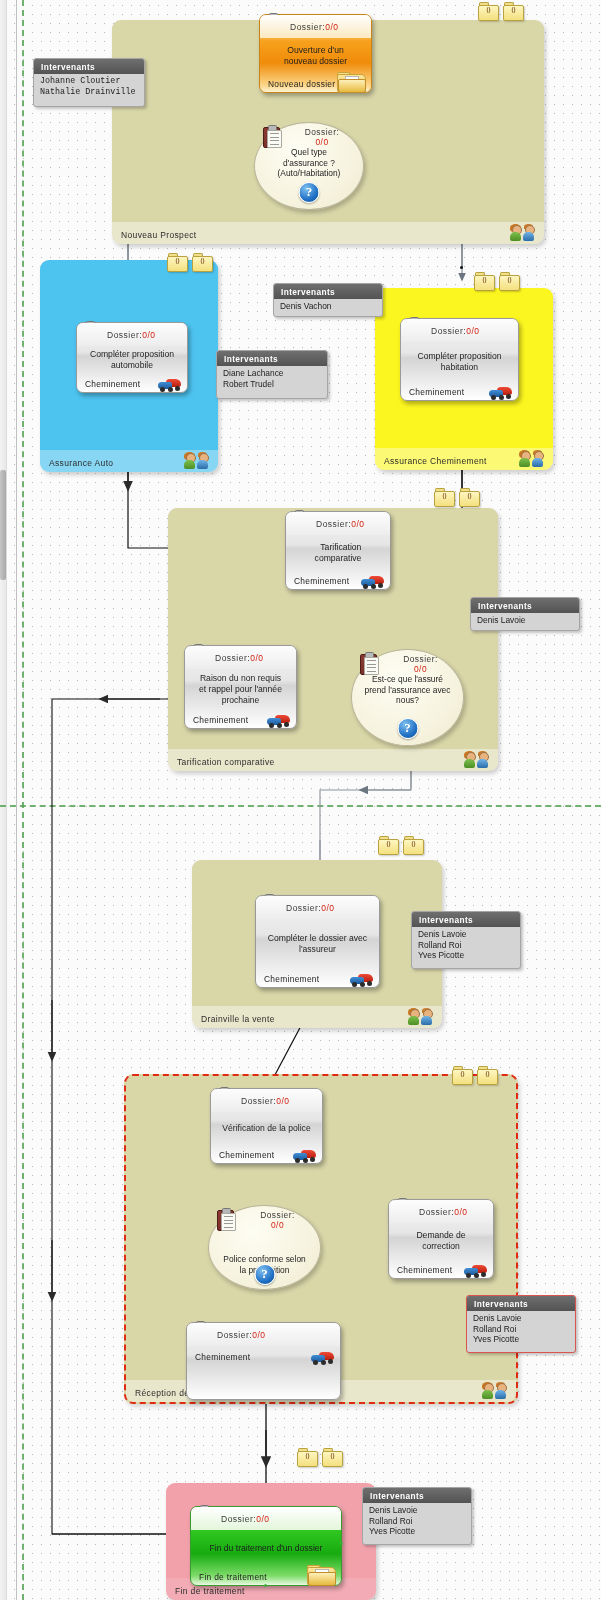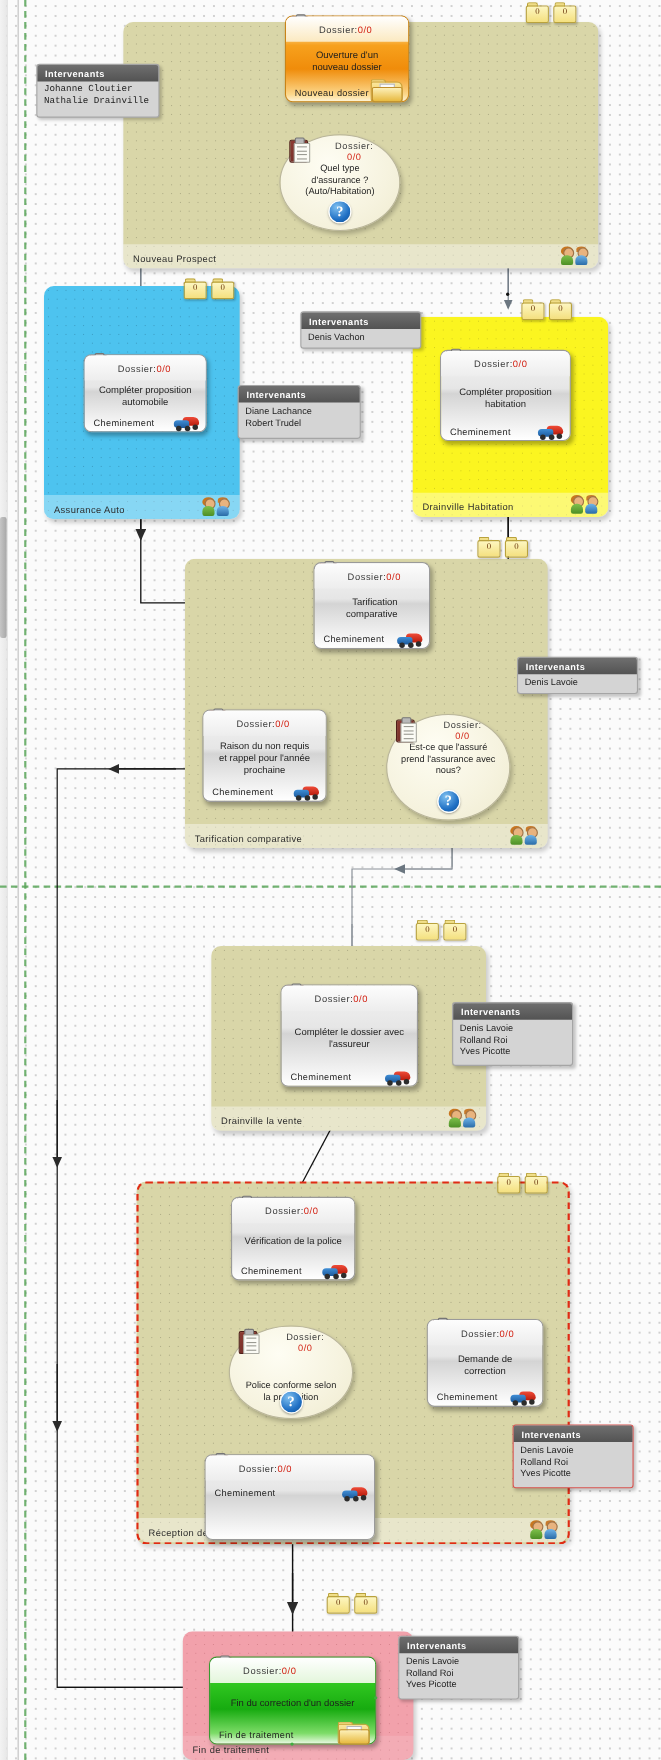--- a/index.html
+++ b/index.html
@@ -494,21 +494,21 @@
           <span class="b2"></span>
           <span class="w1"></span>
           <span class="w2"></span>
           <span class="w3"></span>
         </span>
     </div>
   </div>
 
   <div class="lane yellow" style="left:375px;top:288px;width:178px;height:182px;">
     <div class="lane-footer"></div>
-    <div class="lane-label">Drainville Habitation</div>
+    <div class="lane-label">Assurance Cheminement</div>
     <div class="lane-people">
       <div class="people">
           <div class="p p1">
             <div class="hair"></div>
             <div class="head"></div>
             <div class="body"></div>
           </div>
           <div class="p p2">
             <div class="hair"></div>
             <div class="head"></div>
@@ -901,21 +901,21 @@
         <div class="paper">
           <i></i>
           <i></i>
           <i></i>
           <i></i>
         </div>
       </div>
     <div class="hdr">
       <span class="dossier-lbl"><span>Dossier:</span><span class="red">0/0</span></span>
     </div>
-    <div class="title" style="height:36px;white-space:pre-line;">Fin du correction d'un dossier</div>
+    <div class="title" style="height:36px;white-space:pre-line;">Fin du traitement d'un dossier</div>
     <div class="ftr">
       <span>Fin de traitement</span>
       <span class="ic-folder">
           <span class="tabf"></span>
           <span class="back"></span>
           <span class="sheet"></span>
           <span class="front"></span>
         </span>
     </div>
   </div>

